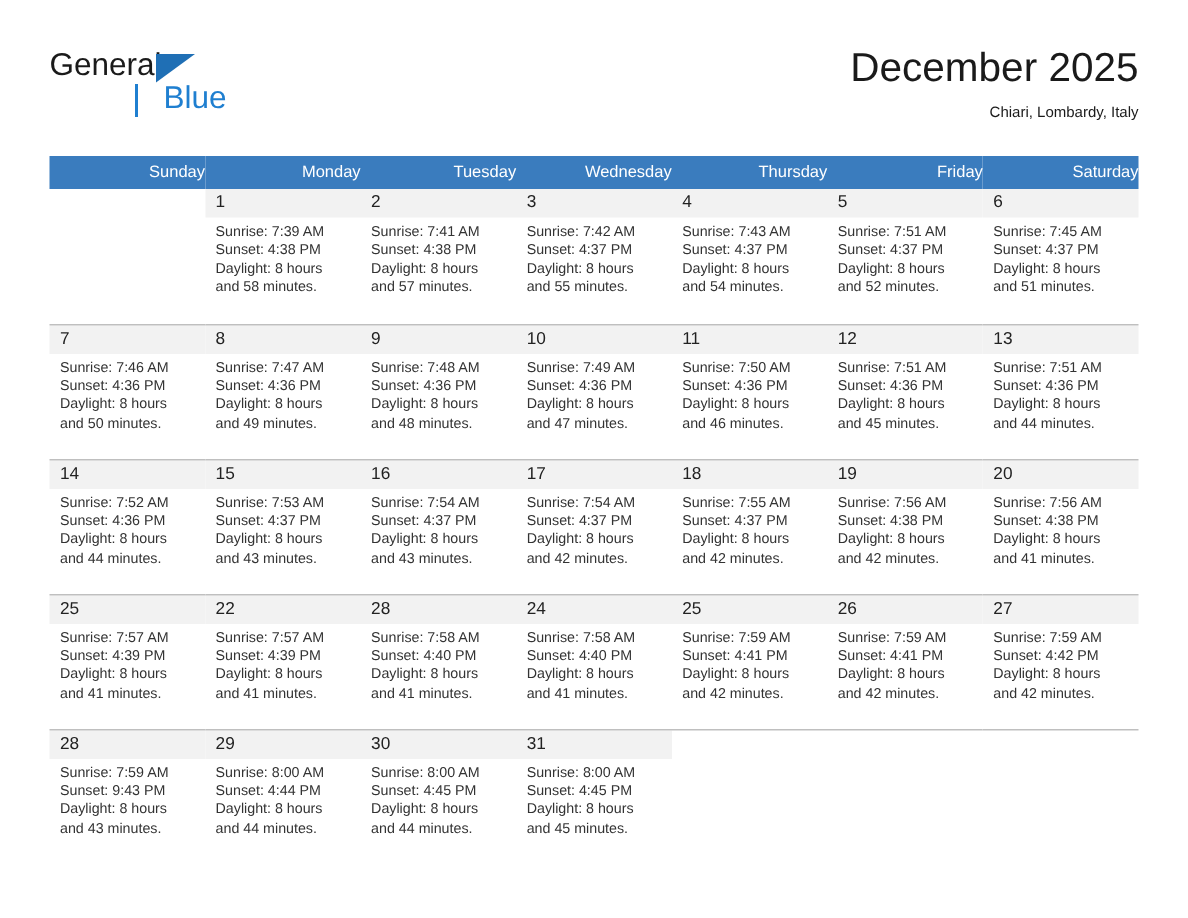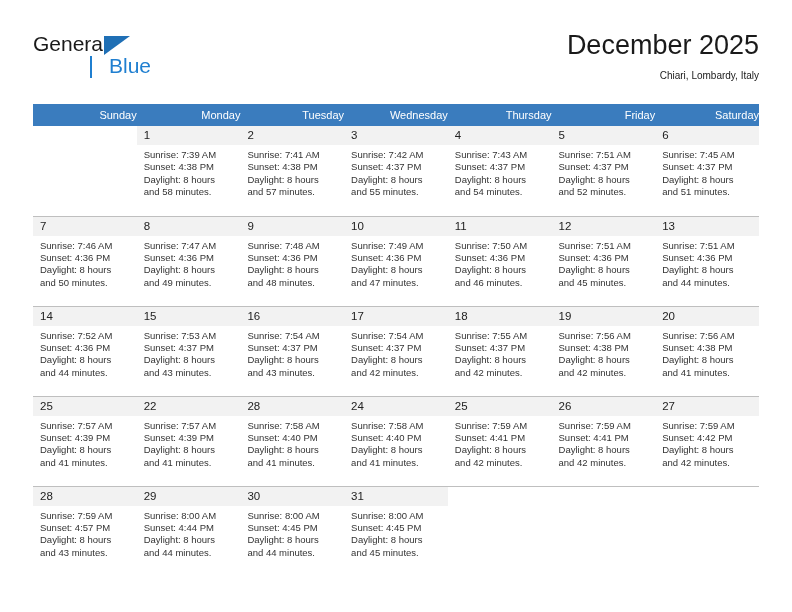--- a/index.html
+++ b/index.html
@@ -441,21 +441,21 @@
               <div>Daylight: 8 hours</div>
               <div>and 42 minutes.</div>
             </div>
           </td>
         </tr>
         <tr class="week-row">
           <td>
             <div class="daynum">28</div>
             <div class="details">
               <div>Sunrise: 7:59 AM</div>
-              <div>Sunset: 4:57 PM</div>
+              <div>Sunset: 9:43 PM</div>
               <div>Daylight: 8 hours</div>
               <div>and 43 minutes.</div>
             </div>
           </td>
           <td>
             <div class="daynum">29</div>
             <div class="details">
               <div>Sunrise: 8:00 AM</div>
               <div>Sunset: 4:44 PM</div>
               <div>Daylight: 8 hours</div>

